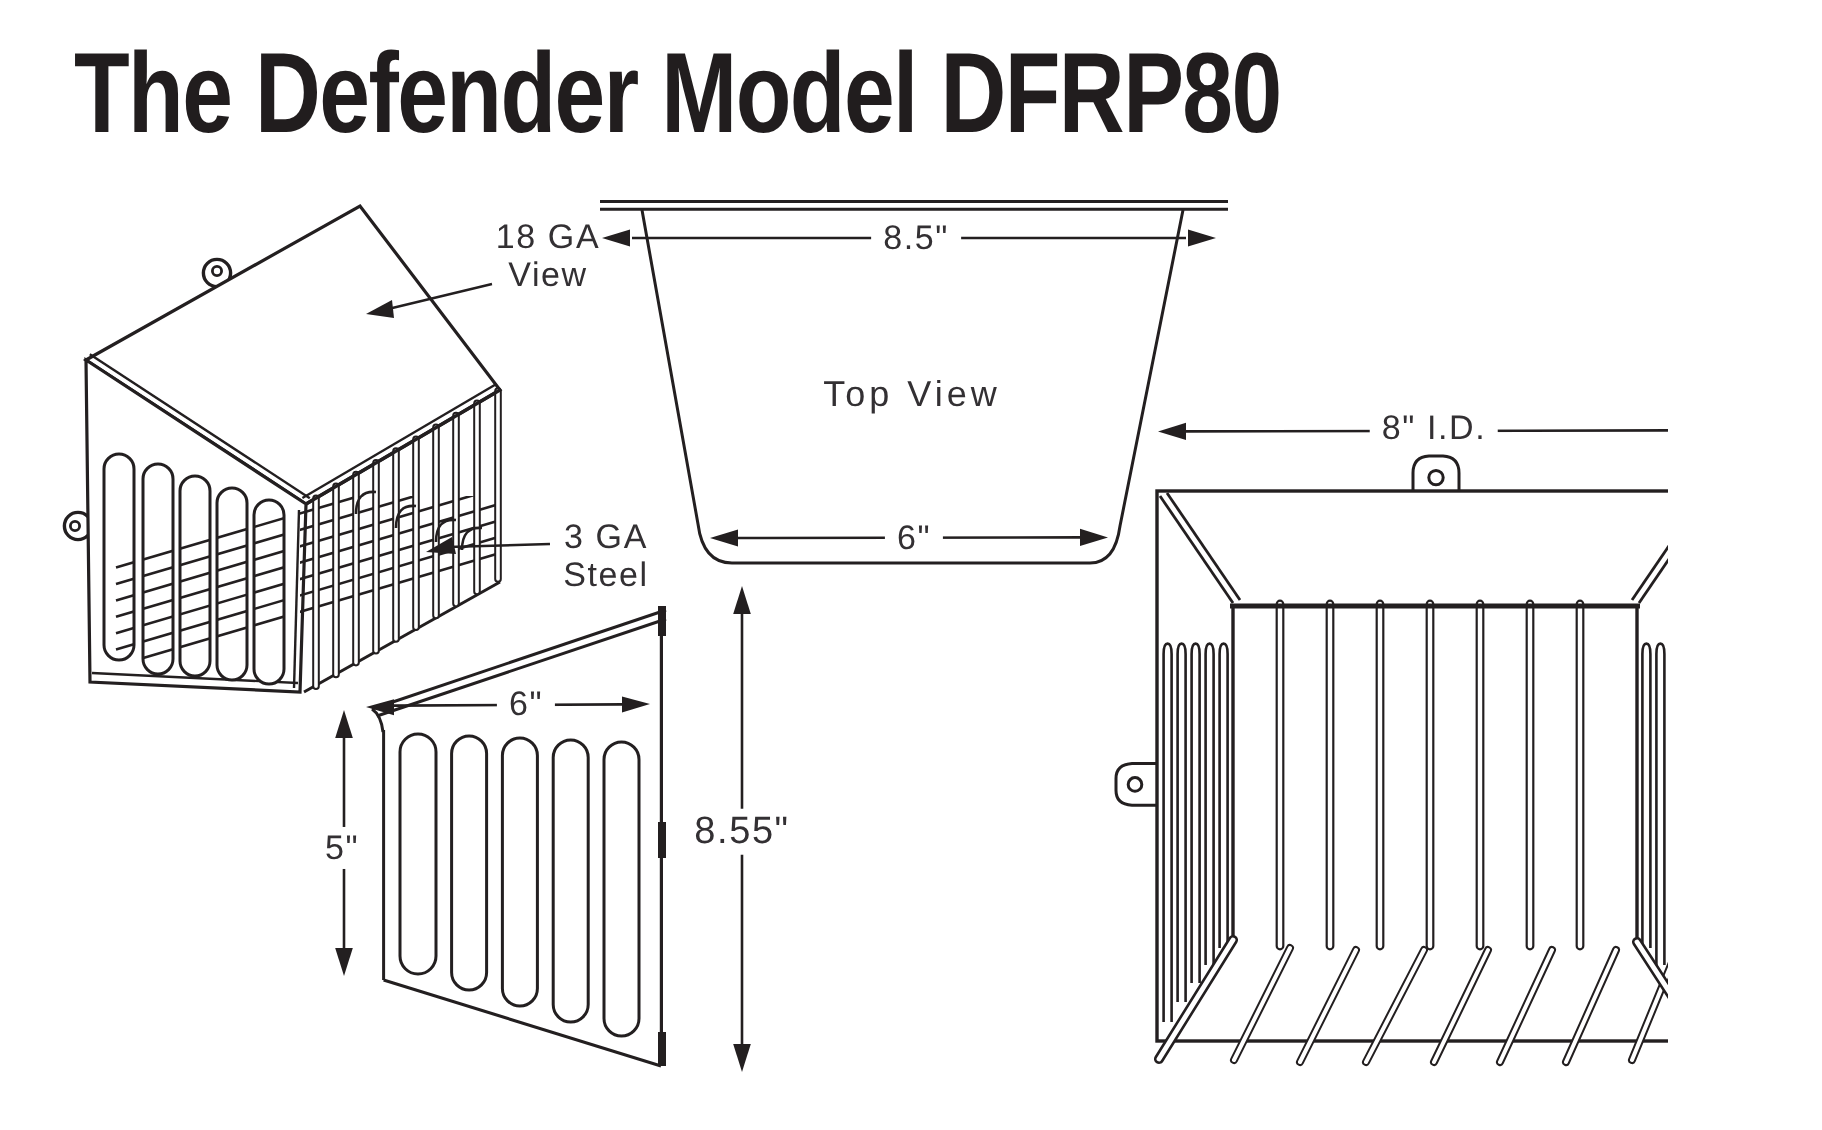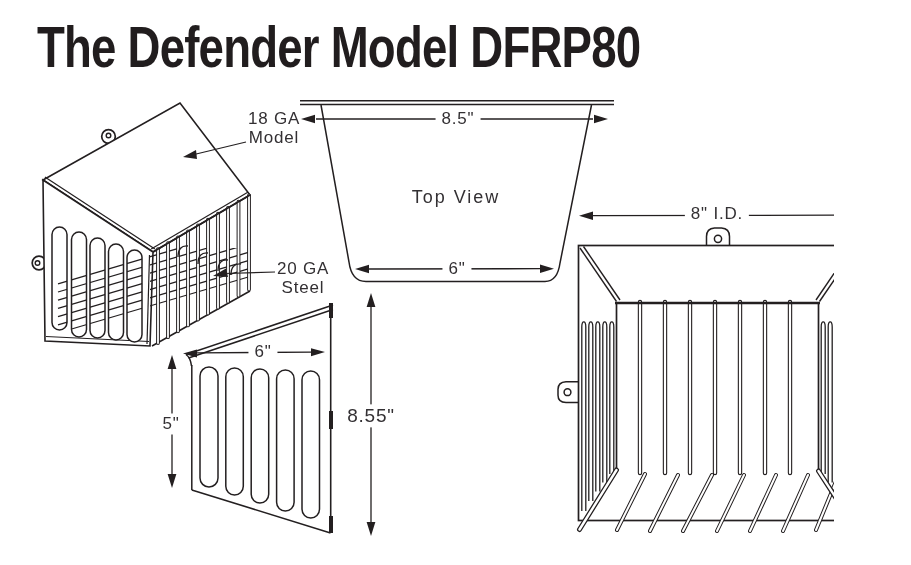--- a/index.html
+++ b/index.html
@@ -220,24 +220,24 @@
       </g>
     </g>
   </svg>
 
   <div class="lbl bg" style="left:458px; top:119px;">8.5"</div>
   <div class="lbl view" style="left:456px; top:197px;text-align:center;">Top View</div>
   <div class="lbl bg" style="left:457px; top:268.7px;">6"</div>
 
   <div class="lbl" style="left:274px; top:128px;">
     <div>18 GA</div>
-    <div>Model</div>
+    <div>View</div>
   </div>
   <div class="lbl" style="left:303px; top:278px;">
-    <div>20 GA</div>
+    <div>3 GA</div>
     <div>Steel</div>
   </div>
 
   <div class="lbl bg" style="left:263px; top:352px;">6"</div>
   <div class="lbl bg" style="left:171px; top:424px;">5"</div>
   <div class="lbl bg big" style="left:371px; top:416px;">8.55"</div>
 
   <div class="lbl bg" style="left:717px; top:214px;">8" I.D.</div>
 
 </div>

